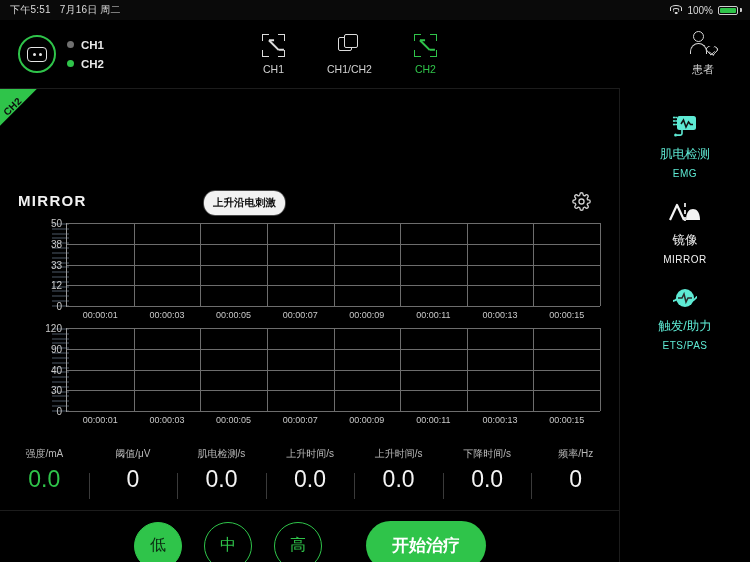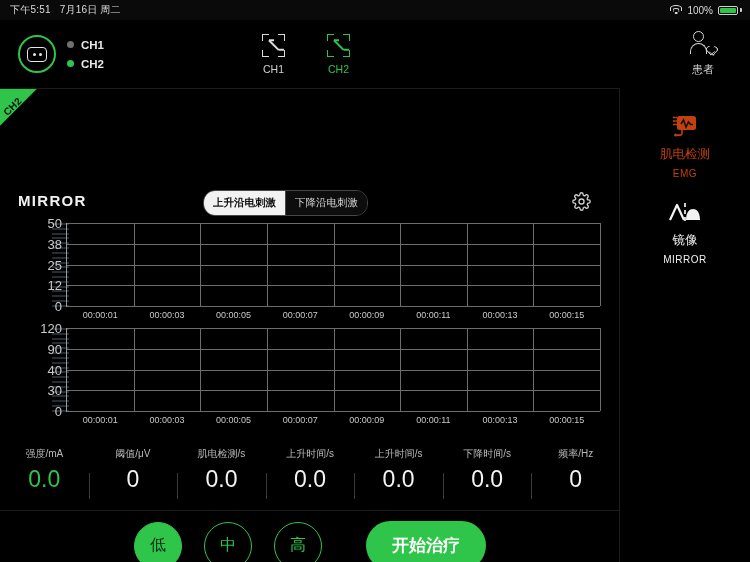--- a/index.html
+++ b/index.html
@@ -102,21 +102,21 @@
   .gear{ position:absolute; right:28px; top:103px; width:19px; height:19px; cursor:pointer; }
   .gear svg{ display:block; }
 
   .charts{ position:absolute; left:0; top:128px; width:620px; }
   .chart{ position:relative; height:105px; margin-left:38px; margin-right:20px; }
   .chart .plot{ position:absolute; left:28px; right:0; top:6px; bottom:15px;
     border-left:1px solid #9a9a9a; border-bottom:1px solid #9a9a9a; }
   .grid-h,.grid-v{ position:absolute; background:#6d6d6d; }
   .grid-h{ left:0; right:0; height:1px; }
   .grid-v{ top:0; bottom:0; width:1px; }
-  .ylbl{ position:absolute; right:calc(100% + 5px); font-size:13px; color:#c9c9c9;
+  .ylbl{ position:absolute; right:calc(100% + 5px); font-size:10px; color:#c9c9c9;
     transform:translateY(-50%); white-space:nowrap; }
   .xlbl{ position:absolute; top:calc(100% + 4px); font-size:9px; color:#c9c9c9;
     transform:translateX(-50%); white-space:nowrap; }
   .meter{ position:absolute; left:14px; width:17px; display:flex;
     flex-direction:column; justify-content:space-between; }
   .meter i{ display:block; height:2px; background:#262c33; }
 
   
   .params{ position:absolute; left:0; top:358px; width:620px; display:flex; }
   .pcell{ flex:1; display:flex; flex-direction:column; align-items:center;
@@ -136,21 +136,21 @@
     display:flex; align-items:center; justify-content:center;
     font-size:16px; color:#2fc44a; cursor:pointer; }
   .lvl.sel{ background:#2fc44a; color:#0b2a12; border-color:#2fc44a; }
   .start{ margin-left:22px; padding:13px 26px; border-radius:26px; background:#2fc44a;
     color:#fff; font-size:17px; font-weight:bold; cursor:pointer; }
 
   
   .sidebar{ width:130px; background:#000; display:flex; flex-direction:column;
     align-items:center; padding-top:14px; }
   .sbitem{ width:100%; display:flex; flex-direction:column; align-items:center;
-    gap:5px; padding:9px 0; cursor:pointer; color:#c2410c; }
+    gap:5px; padding:9px 0; cursor:pointer; color:#5eead4; }
   .sbitem.active{ color:#f2f2f2; }
   .sbicon{ height:30px; display:flex; align-items:center; justify-content:center; }
   .sb-cn{ font-size:12.5px; }
   .sb-en{ font-size:10px; letter-spacing:.5px; }
 </style>
 </head>
 <body>
 
 <div class="statusbar">
   <div class="sb-left">
@@ -195,20 +195,27 @@
     <div class="viewbtn">
       <span class="corner-ic">
         <span></span>
           <span></span>
           <span></span>
           <span></span>
           <span class="arw"></span>
       </span>
       <span class="lbl">CH1</span>
     </div>
+    <div class="viewbtn">
+      <span class="stack-ic">
+          <b></b>
+          <b></b>
+        </span>
+      <span class="lbl">CH1/CH2</span>
+    </div>
     <div class="viewbtn active">
       <span class="corner-ic green">
         <span></span>
           <span></span>
           <span></span>
           <span></span>
           <span class="arw"></span>
       </span>
       <span class="lbl">CH2</span>
     </div>
@@ -229,21 +236,20 @@
   <div class="main">
 
     <div class="ribbon">
       <span class="txt">CH2</span>
     </div>
 
     <div class="panel-title">MIRROR</div>
 
     <div class="tabs">
       <div class="tab active">上升沿电刺激</div>
-      <div class="tab">下降沿电刺激</div>
     </div>
 
     <div class="gear">
       <svg width="19" height="19" viewBox="0 0 24 24" fill="none" stroke="#cfcfcf" stroke-width="1.7">
         <circle cx="12" cy="12" r="3.2"></circle>
         <path d="M19.4 15a1.6 1.6 0 0 0 .3 1.8l.1.1a2 2 0 1 1-2.8 2.8l-.1-.1a1.6 1.6 0 0 0-1.8-.3 1.6 1.6 0 0 0-1 1.5V21a2 2 0 1 1-4 0v-.1A1.6 1.6 0 0 0 9 19.4a1.6 1.6 0 0 0-1.8.3l-.1.1a2 2 0 1 1-2.8-2.8l.1-.1a1.6 1.6 0 0 0 .3-1.8 1.6 1.6 0 0 0-1.5-1H3a2 2 0 1 1 0-4h.1A1.6 1.6 0 0 0 4.6 9a1.6 1.6 0 0 0-.3-1.8l-.1-.1a2 2 0 1 1 2.8-2.8l.1.1a1.6 1.6 0 0 0 1.8.3H9a1.6 1.6 0 0 0 1-1.5V3a2 2 0 1 1 4 0v.1a1.6 1.6 0 0 0 1 1.5 1.6 1.6 0 0 0 1.8-.3l.1-.1a2 2 0 1 1 2.8 2.8l-.1.1a1.6 1.6 0 0 0-.3 1.8V9a1.6 1.6 0 0 0 1.5 1H21a2 2 0 1 1 0 4h-.1a1.6 1.6 0 0 0-1.5 1z"></path>
       </svg>
     </div>
 
     <div class="charts">
@@ -267,21 +273,21 @@
             <i></i>
             <i></i>
             <i></i>
           </div>
         <div class="plot" id="plot0">
             <div class="grid-h" style="top: 0%;"></div>
             <div class="ylbl" style="top: 0%;">50</div>
             <div class="grid-h" style="top: 25%;"></div>
             <div class="ylbl" style="top: 25%;">38</div>
             <div class="grid-h" style="top: 50%;"></div>
-            <div class="ylbl" style="top: 50%;">25</div>
+            <div class="ylbl" style="top: 50%;">33</div>
             <div class="grid-h" style="top: 75%;"></div>
             <div class="ylbl" style="top: 75%;">12</div>
             <div class="grid-h" style="top: 100%;"></div>
             <div class="ylbl" style="top: 100%;">0</div>
             <div class="grid-v" style="left: 12.5%;"></div>
             <div class="xlbl" style="left: 6.25%;">00:00:01</div>
             <div class="grid-v" style="left: 25%;"></div>
             <div class="xlbl" style="left: 18.75%;">00:00:03</div>
             <div class="grid-v" style="left: 37.5%;"></div>
             <div class="xlbl" style="left: 31.25%;">00:00:05</div>
@@ -415,15 +421,26 @@
         <svg width="34" height="22" viewBox="0 0 34 22" fill="none" stroke="currentColor">
           <path d="M2 19L9 4l7 15" stroke-width="2.2" stroke-linejoin="round"></path>
           <path d="M18 19c0-8 3.5-11 7-11s7 3 7 11z" fill="currentColor" stroke="none"></path>
           <path d="M17 2v4M17 9v4M17 16v4" stroke-width="1.7"></path>
         </svg>
       </span>
       <span class="sb-cn">镜像</span>
       <span class="sb-en">MIRROR</span>
     </div>
 
+    <div class="sbitem">
+      <span class="sbicon">
+        <svg width="30" height="26" viewBox="0 0 30 26" fill="none">
+          <circle cx="15" cy="13" r="9" fill="currentColor"></circle>
+          <path d="M3 16c4 0 5-5 9-5s5 5 9 5 5-4 6-4" stroke="currentColor" stroke-width="1.9" fill="none"></path>
+          <path d="M8 13h4l2-4 2 8 2-4h4" stroke="#2b2b2b" stroke-width="1.5" fill="none"></path>
+        </svg>
+      </span>
+      <span class="sb-cn">触发/助力</span>
+      <span class="sb-en">ETS/PAS</span>
+    </div>
 
   </div>
 </div>
 
 </body></html>

